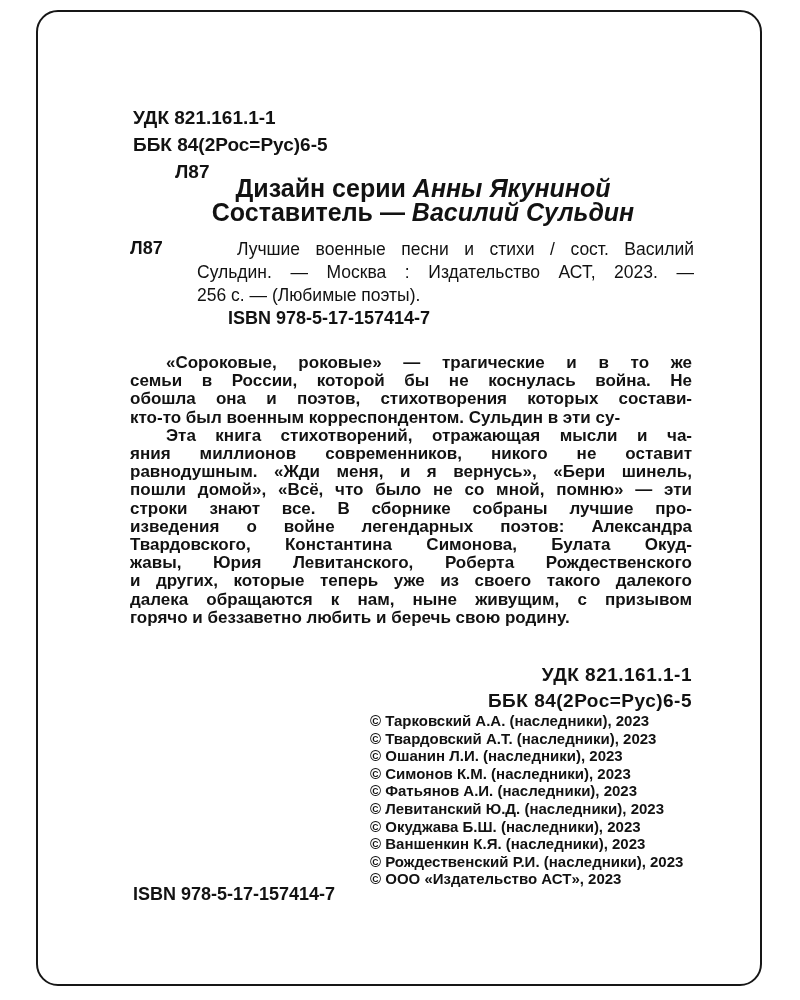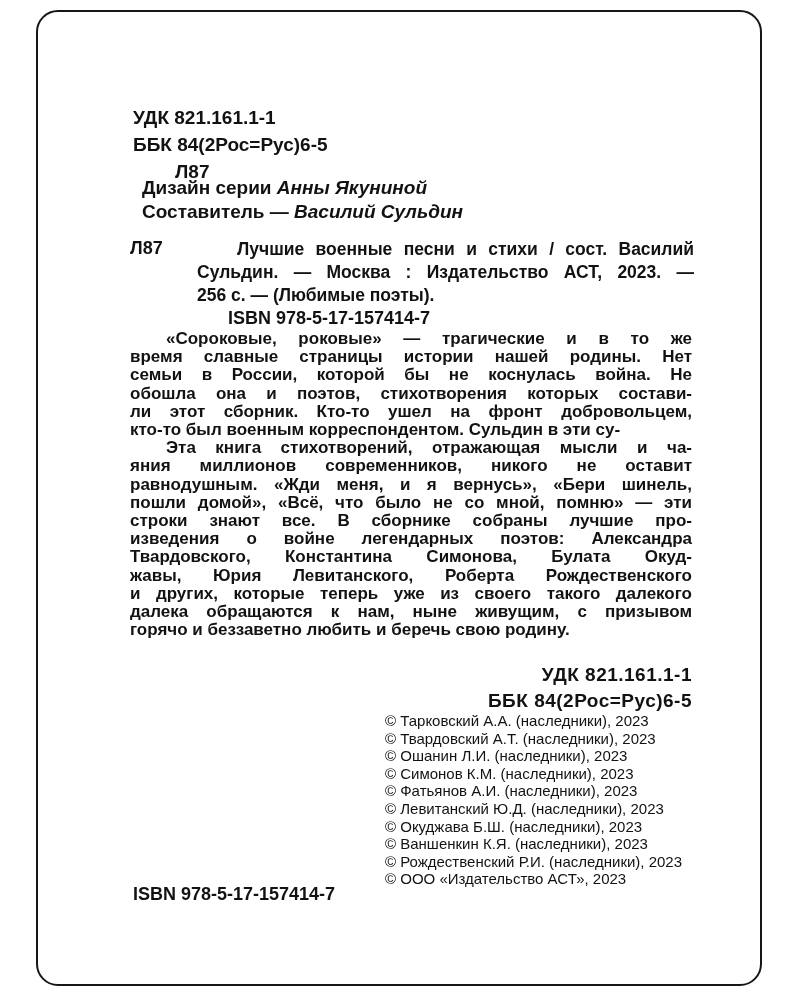--- a/index.html
+++ b/index.html
@@ -36,85 +36,86 @@
     white-space: nowrap;
   }
   .header-sign {
     padding-left: 42px;
   }
   .credits {
     position: absolute;
     left: 142px;
     top: 176px;
     width: 562px;
-    font-size: 19px;
+    text-align: center;
+    font-size: 25px;
     font-weight: 700;
     line-height: 24px;
     white-space: nowrap;
   }
   .credits i { font-style: italic; }
   .entry-code {
     position: absolute;
     left: 130px;
     top: 238px;
     font-size: 18px;
     font-weight: 700;
   }
   .entry {
     position: absolute;
     left: 197px;
     top: 238px;
     width: 497px;
     font-size: 17.5px;
-    font-weight: 700;
+    font-weight: 400;
     line-height: 23px;
   }
   .jline {
     text-align: justify;
     text-align-last: justify;
   }
   .entry .jline:first-child { text-indent: 40px; }
   .entry .jline:last-child,
   .para .jline:last-child { text-align-last: left; }
   .isbn-mid {
     position: absolute;
     left: 228px;
     top: 308px;
     font-size: 18px;
     font-weight: 700;
     white-space: nowrap;
   }
   .annotation {
     position: absolute;
     left: 130px;
-    top: 330px;
+    top: 354px;
     width: 562px;
     font-size: 17px;
     font-weight: 700;
     line-height: 18.2px;
   }
   .para .jline:first-child { text-indent: 36px; }
   .footer-codes {
     position: absolute;
     right: 108px;
     top: 662px;
     text-align: right;
     font-size: 19px;
     font-weight: 700;
     line-height: 26px;
     letter-spacing: 0.5px;
     white-space: nowrap;
   }
   .copyright-list {
     position: absolute;
-    left: 385px;
+    left: 370px;
     top: 712px;
     width: 370px;
     font-size: 15px;
-    font-weight: 400;
+    font-weight: 700;
     line-height: 17.6px;
     white-space: nowrap;
   }
   .isbn-bottom {
     position: absolute;
     left: 133px;
     top: 884px;
     font-size: 18px;
     font-weight: 700;
     white-space: nowrap;
@@ -143,24 +144,22 @@
       <div class="jline">Лучшие военные песни и стихи / сост. Василий</div>
       <div class="jline">Сульдин. — Москва : Издательство АСТ, 2023. —</div>
       <div class="jline">256 с. — (Любимые поэты).</div>
     </div>
 
   <div class="isbn-mid">ISBN 978-5-17-157414-7</div>
 
   <div class="annotation">
     <div class="para">
         <div class="jline">«Сороковые, роковые» — трагические и в то же</div>
-        <div class="jline">время славные страницы истории нашей родины. Нет</div>
         <div class="jline">семьи в России, которой бы не коснулась война. Не</div>
         <div class="jline">обошла она и поэтов, стихотворения которых состави-</div>
-        <div class="jline">ли этот сборник. Кто-то ушел на фронт добровольцем,</div>
         <div class="jline">кто-то был военным корреспондентом. Сульдин в эти су-</div>
       </div>
     <div class="para">
         <div class="jline">Эта книга стихотворений, отражающая мысли и ча-</div>
         <div class="jline">яния миллионов современников, никого не оставит</div>
         <div class="jline">равнодушным. «Жди меня, и я вернусь», «Бери шинель,</div>
         <div class="jline">пошли домой», «Всё, что было не со мной, помню» — эти</div>
         <div class="jline">строки знают все. В сборнике собраны лучшие про-</div>
         <div class="jline">изведения о войне легендарных поэтов: Александра</div>
         <div class="jline">Твардовского, Константина Симонова, Булата Окуд-</div>

